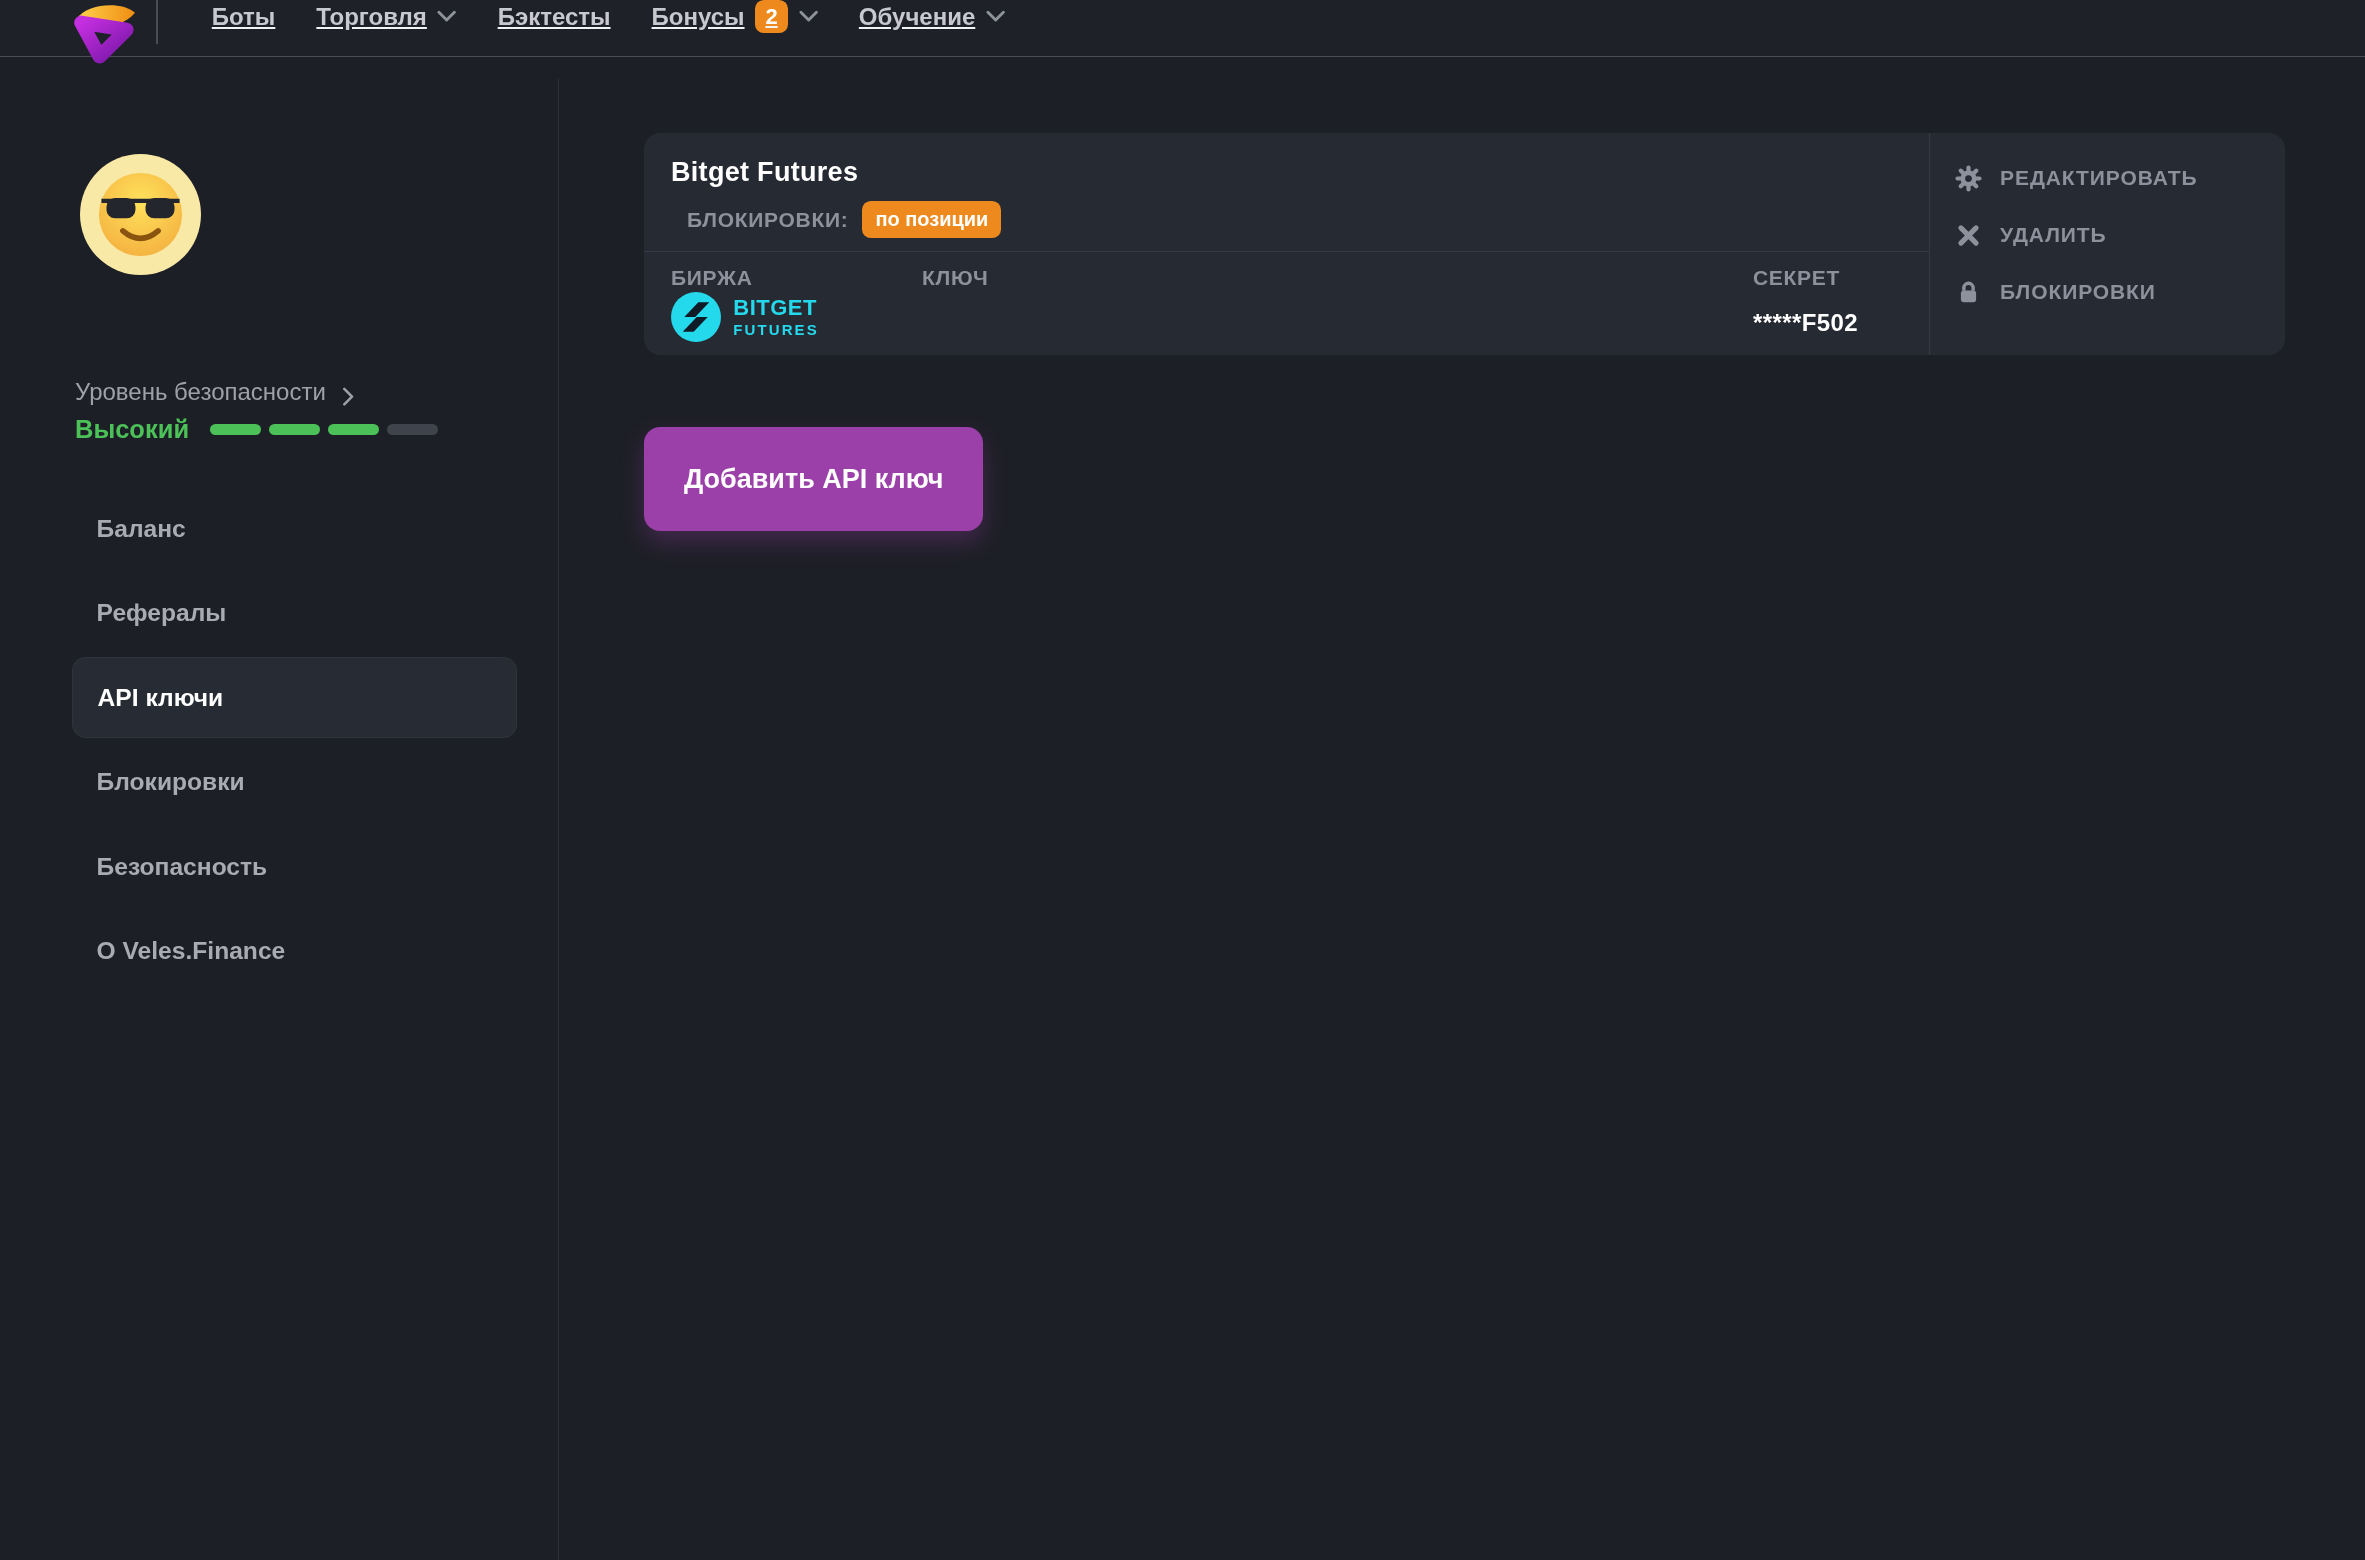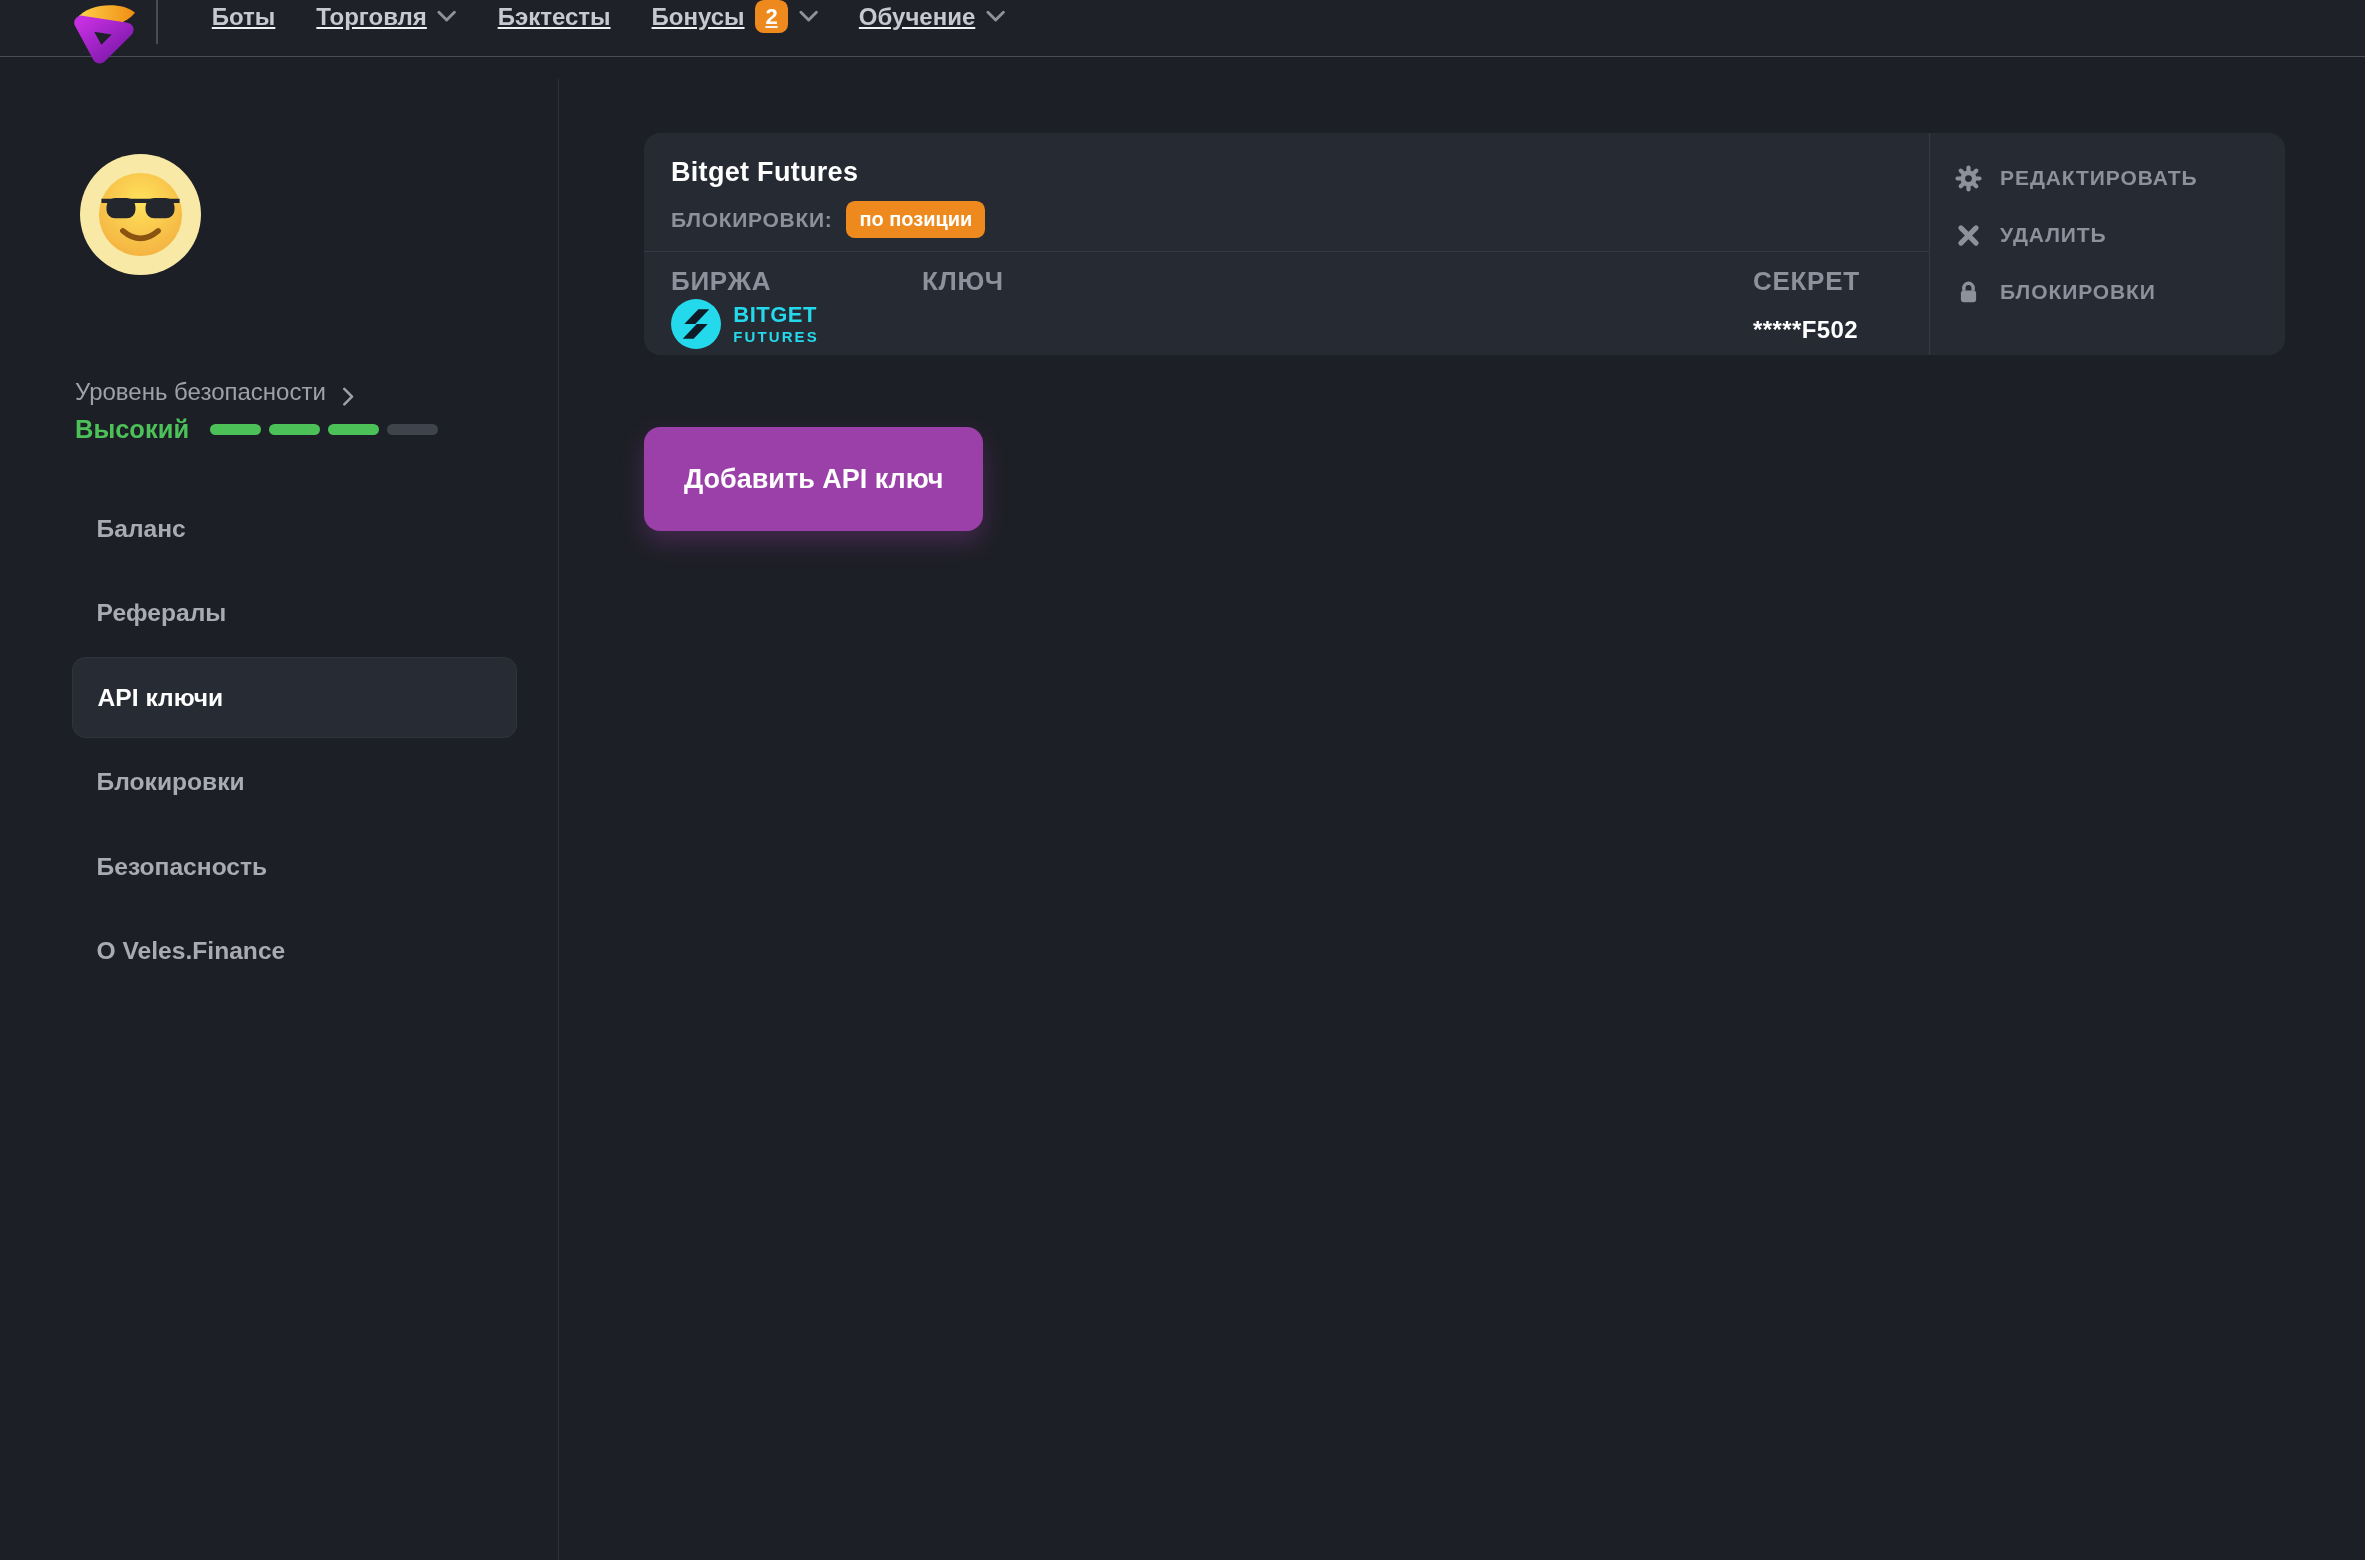--- a/index.html
+++ b/index.html
@@ -65,31 +65,31 @@
   }
   
   .api-card{
     position:absolute;left:644px;top:133px;width:1641px;height:222px;
     background:var(--card-bg);border-radius:16px;display:flex;
   }
   .card-left{flex:1 1 auto;border-right:0.9px solid var(--line-card);position:relative;}
   .card-header{height:119px;border-bottom:0.9px solid var(--line-card);padding:24px 0 0 27px;}
   .card-title{font-size:27px;font-weight:700;color:#ffffff;letter-spacing:0.3px;}
   .blocks-row{display:flex;align-items:center;margin-top:13px;}
-  .blocks-label{font-size:21px;font-weight:700;color:var(--muted);letter-spacing:0.7px;}
+  .blocks-label{font-size:21px;font-weight:700;color:var(--muted);letter-spacing:0.7px;margin-left:16px;}
   .blocks-badge{
     margin-left:14px;background:var(--orange);color:#fff;border-radius:8.8px;
     padding:7px 13px;font-size:20px;font-weight:700;text-align:center;
   }
   .card-table{position:relative;height:103px;}
   .col{position:absolute;top:14px;}
   .col-exchange{left:27px;}
   .col-key{left:278px;}
   .col-secret{left:1109px;}
-  .th{font-size:26px;font-weight:600;color:var(--muted);letter-spacing:0.7px;}
+  .th{font-size:21px;font-weight:600;color:var(--muted);letter-spacing:0.7px;}
   .exchange-cell{display:flex;align-items:center;gap:12.3px;margin-top:2px;}
   .bitget-circle{width:50px;height:50px;flex:0 0 auto;}
   .bitget-text{display:flex;flex-direction:column;line-height:1.05;}
   .bitget-line1{color:var(--cyan);font-size:22px;font-weight:700;letter-spacing:0.5px;}
   .bitget-line2{color:var(--cyan);font-size:15px;font-weight:700;letter-spacing:2.1px;margin-top:2.6px;}
   .key-cell{margin-top:21px;font-size:23px;color:#e8e9ec;}
   .secret-cell{margin-top:19.3px;font-size:24px;font-weight:700;color:#ffffff;letter-spacing:0.4px;}
   .card-actions{
     width:355px;flex:0 0 auto;padding:23px 0 0 24.6px;
     display:flex;flex-direction:column;gap:13px;

